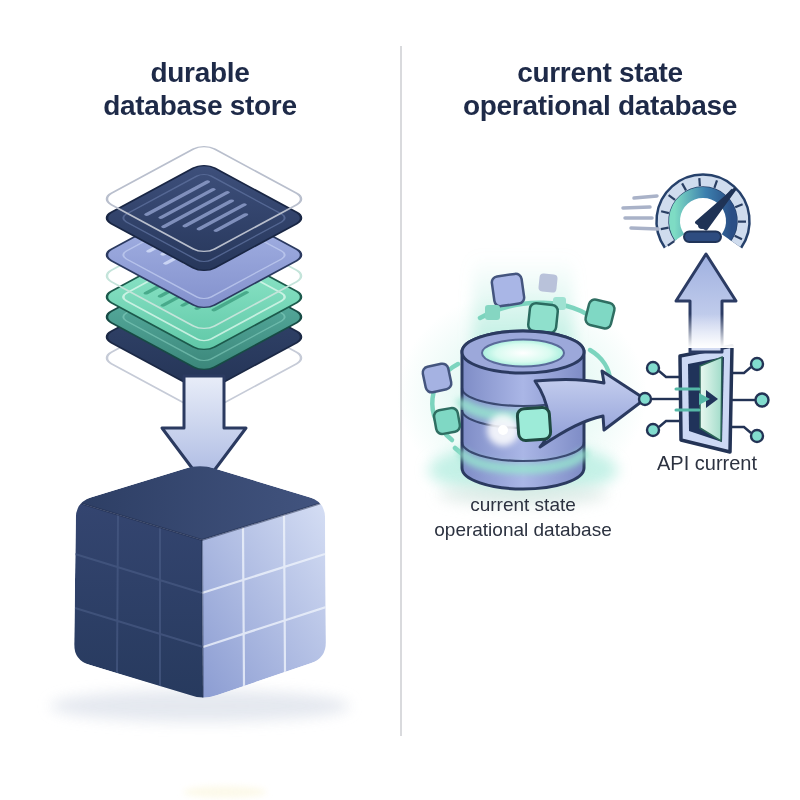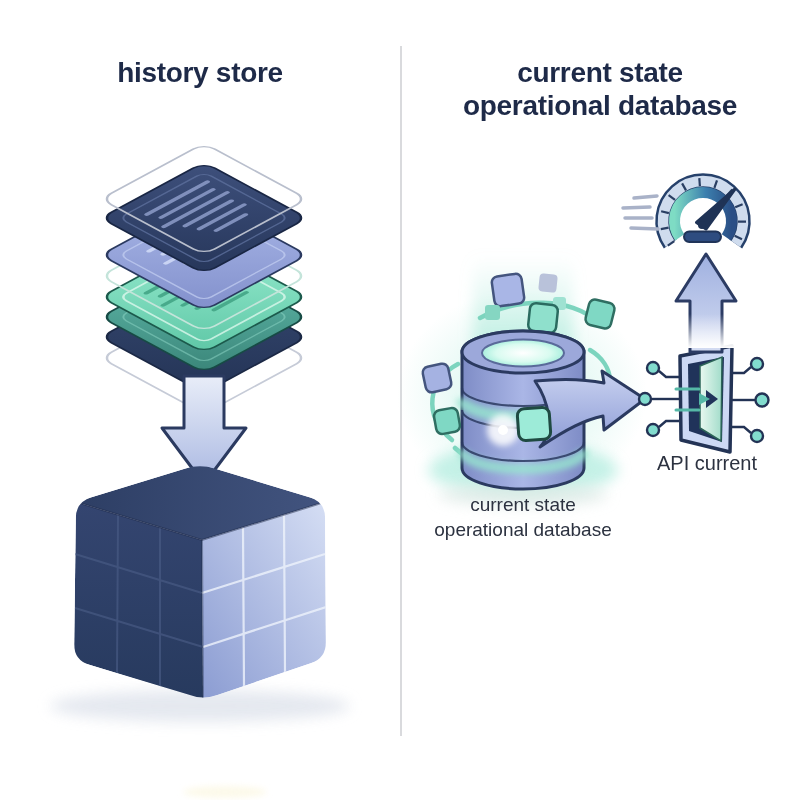--- a/index.html
+++ b/index.html
@@ -16,21 +16,22 @@
   svg{position:absolute;left:0;top:0;}
 </style>
 </head>
 <body>
 
 <div class="canvas">
 
   <div class="divider"></div>
 
   <div class="panel-title left">
-    <div>history store</div>
+    <div>durable</div>
+    <div>database store</div>
   </div>
 
   <div class="panel-title right">
     <div>current state</div>
     <div>operational database</div>
   </div>
 
   <svg width="800" height="800" viewBox="0 0 800 800">
     <defs>
       <linearGradient id="gNavy1" x1="0" y1="0" x2="1" y2="1">

